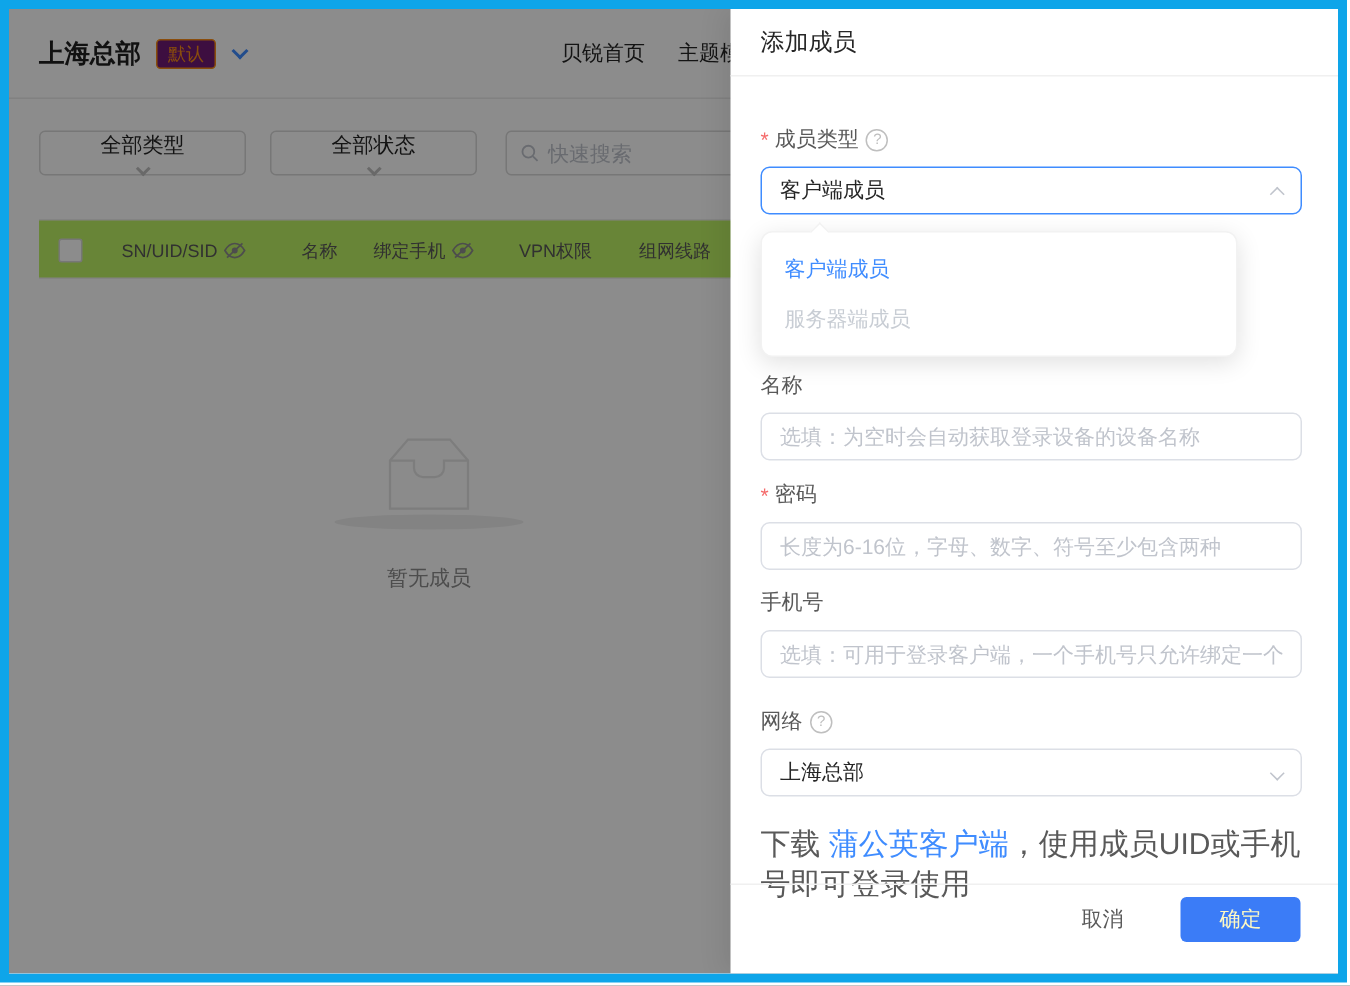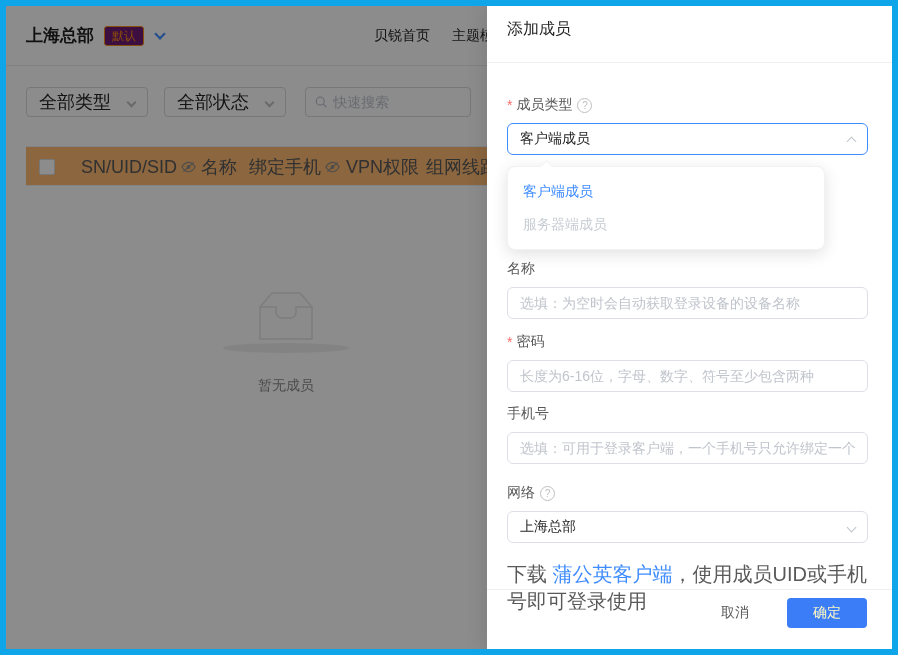--- a/index.html
+++ b/index.html
@@ -15,38 +15,38 @@
   .app-header{position:relative;height:60px;display:flex;align-items:center;padding:0 20px;border-bottom:1px solid #ececec;background:#fff;}
   .net-title{font-size:17px;font-weight:bold;color:#1f1f1f;}
   .badge{margin-left:10px;font-size:12px;color:var(--badge);border:1px solid var(--badge);background:#701a75;border-radius:3px;padding:1px 7px;line-height:16px;}
   .chev{display:inline-block;width:8px;height:8px;border-right:2px solid #bfbfbf;border-bottom:2px solid #bfbfbf;transform:rotate(45deg);}
   .chev.blue{border-color:var(--link);margin-left:12px;margin-top:-4px;}
   .chev.up{transform:rotate(-135deg);margin-top:4px;}
   .app-nav{position:absolute;left:368px;top:0;height:60px;display:flex;align-items:center;gap:22px;}
   .app-nav a{font-size:14px;color:#262626;text-decoration:none;cursor:pointer;white-space:nowrap;}
 
   .filters{position:absolute;top:81px;left:20px;display:flex;gap:16px;}
-  .f-select{width:122px;height:30px;border:1px solid #d9d9d9;border-radius:4px;background:#fff;display:flex;align-items:center;justify-content:space-between;padding:0 12px;font-size:18px;color:#262626;cursor:pointer;}
+  .f-select{width:138px;height:30px;border:1px solid #d9d9d9;border-radius:4px;background:#fff;display:flex;align-items:center;justify-content:space-between;padding:0 12px;font-size:14px;color:#262626;cursor:pointer;flex-direction:column;}
   .f-select .chev{width:7px;height:7px;}
   .f-search{width:166px;height:30px;border:1px solid #d9d9d9;border-radius:4px;background:#fff;display:flex;align-items:center;padding:0 9px;gap:6px;margin-left:3px;}
   .f-search input{border:none;outline:none;width:100%;font-size:14px;color:#262626;}
   .f-search input::placeholder{color:var(--ph);}
 
-  .table-header{position:absolute;top:140px;left:20px;right:0;height:40px;background:#fdba74;border-top:1px solid #efefef;border-bottom:1px solid #efefef;font-size:18px;color:#595959;}
+  .table-header{position:absolute;top:140px;left:20px;right:0;height:40px;background:#bef264;border-top:1px solid #efefef;border-bottom:1px solid #efefef;font-size:12px;color:#595959;}
   .table-header .col{position:absolute;top:0;height:40px;display:flex;align-items:center;gap:4px;white-space:nowrap;}
   .checkbox{position:absolute;left:13px;top:12px;width:16px;height:16px;border:1px solid #d9d9d9;border-radius:2px;background:#fff;cursor:pointer;}
 
   .empty{position:absolute;left:180px;top:281px;width:200px;text-align:center;}
   .empty .shadow{width:126px;height:10px;margin:-4px auto 0;border-radius:50%;background:#efefef;}
   .empty .empty-text{margin-top:24px;font-size:14px;color:#8c8c8c;}
 
   
   .mask{position:absolute;inset:0;background:rgba(0,0,0,0.45);z-index:10;}
   .drawer{position:absolute;top:0;right:0;width:405px;height:100%;background:#fff;z-index:20;box-shadow:-6px 0 16px rgba(0,0,0,0.08);}
-  .drawer-title{height:57px;line-height:45px;padding:0 20px;font-size:16px;color:#262626;border-bottom:1px solid #f0f0f0;}
+  .drawer-title{height:45px;line-height:45px;padding:0 20px;font-size:16px;color:#262626;border-bottom:1px solid #f0f0f0;}
   .drawer-body{padding:32px 24px 0 20px;}
 
   .label-row{display:flex;align-items:center;gap:5px;font-size:14px;color:var(--label);height:20px;margin-bottom:8px;}
   .req{color:var(--required);margin-right:-1px;}
   .help{width:15px;height:15px;border:1px solid #bfbfbf;border-radius:50%;color:#bfbfbf;font-size:10px;display:inline-flex;align-items:center;justify-content:center;cursor:pointer;}
 
   .input, .d-select{width:100%;height:32px;border:1px solid var(--border);border-radius:6px;font-size:14px;color:var(--text);padding:0 12px;background:#fff;}
   .input{outline:none;display:block;}
   .input::placeholder{color:var(--ph);}
   .d-select{display:flex;align-items:center;justify-content:space-between;cursor:pointer;}

